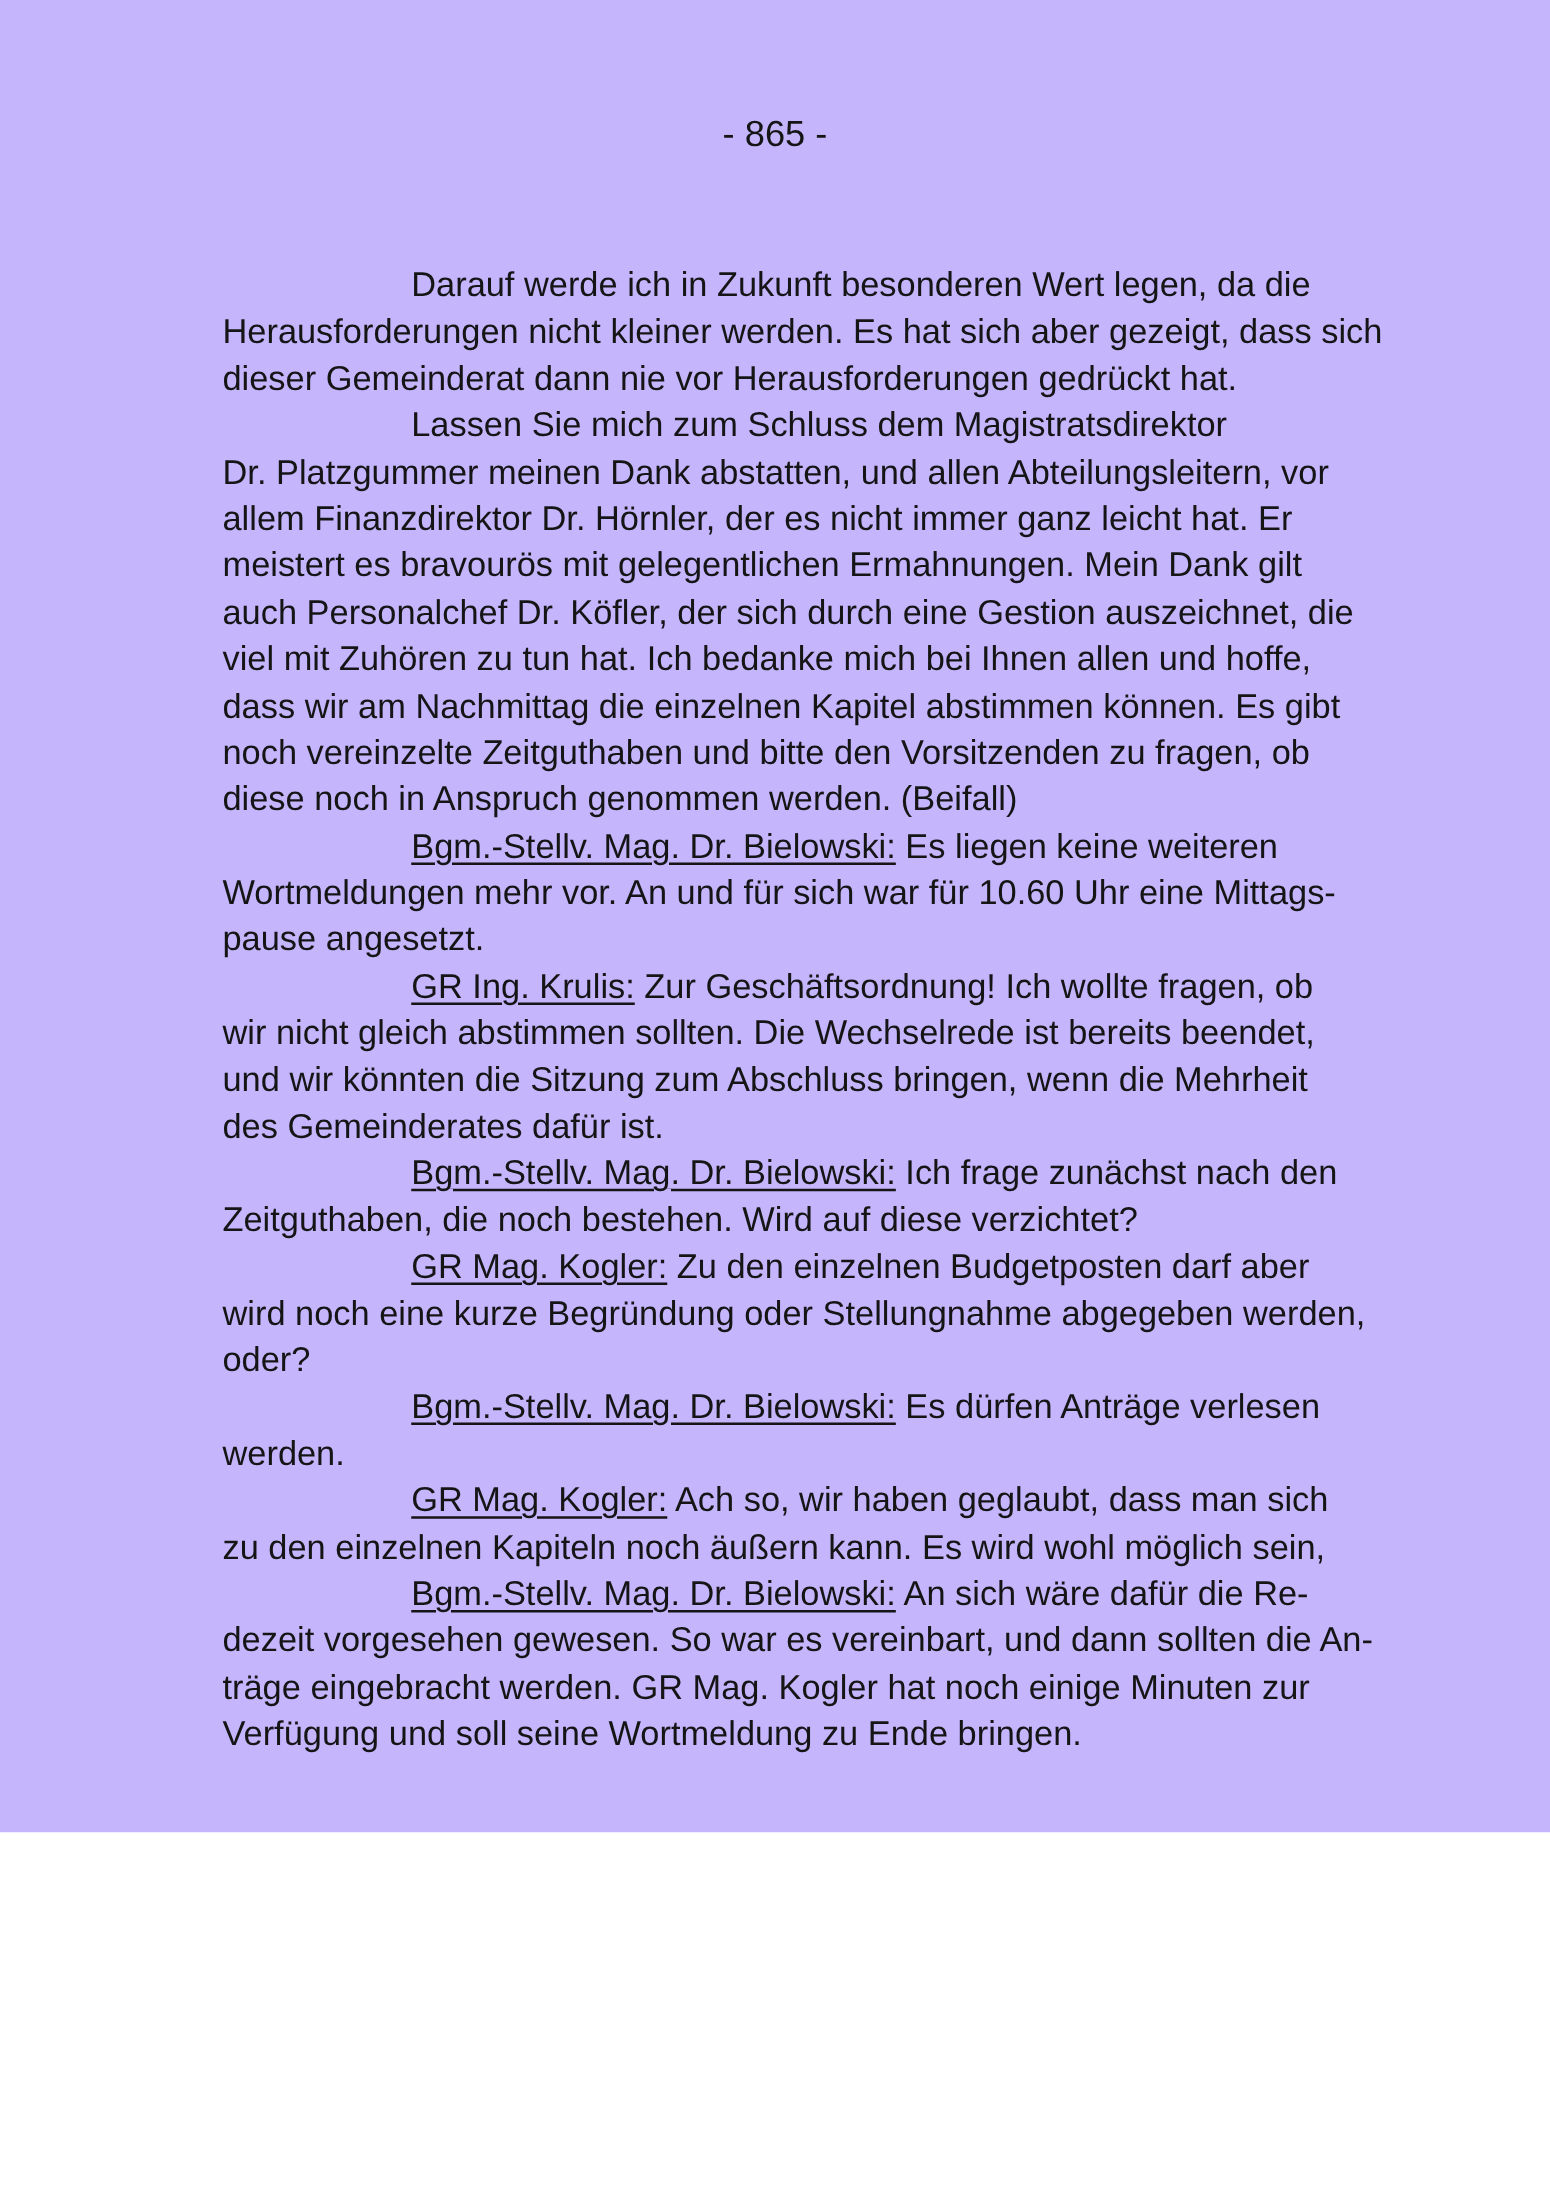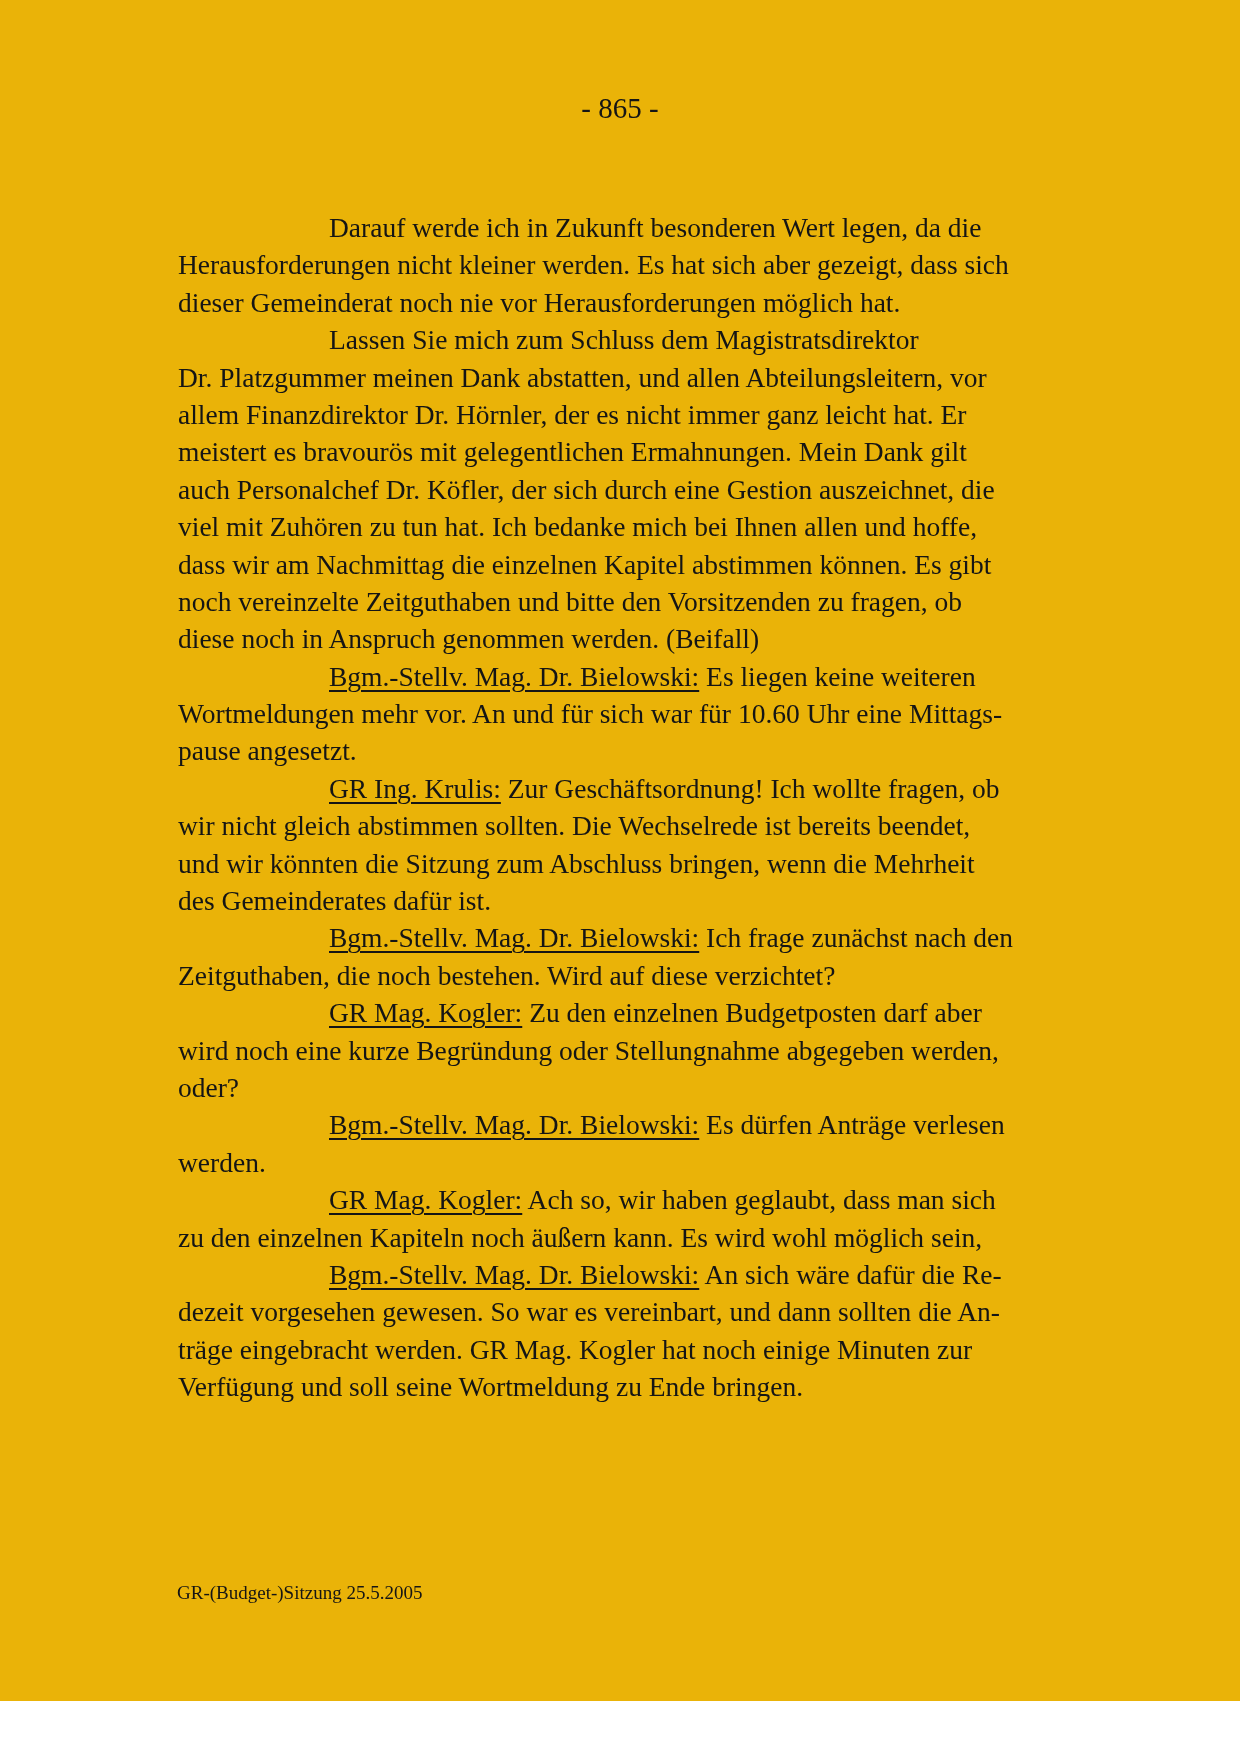--- a/index.html
+++ b/index.html
@@ -3,24 +3,24 @@
 <meta charset="utf-8">
 <style>
   html, body {
     margin: 0;
     padding: 0;
     background: #ffffff;
   }
   .page {
     position: relative;
     width: 1240px;
-    height: 1701px;
-    background: #eab308;
+    height: 1466px;
+    background: #c4b5fd;
     color: #151515;
-    font-family: Liberation Serif, serif;
+    font-family: Liberation Sans, sans-serif;
     overflow: hidden;
   }
   .page-number {
     position: absolute;
     top: 93px;
     left: 0;
     width: 100%;
     text-align: center;
     font-size: 29px;
     line-height: 1.1;
@@ -58,21 +58,21 @@
 </head>
 <body>
 
 <div class="page">
 
   <div class="page-number">- 865 -</div>
 
   <div class="body-text">
     <div class="line indent"><span>Darauf werde ich in Zukunft besonderen Wert legen, da die</span></div>
     <div class="line"><span>Herausforderungen nicht kleiner werden. Es hat sich aber gezeigt, dass sich</span></div>
-    <div class="line"><span>dieser Gemeinderat noch nie vor Herausforderungen möglich hat.</span></div>
+    <div class="line"><span>dieser Gemeinderat dann nie vor Herausforderungen gedrückt hat.</span></div>
     <div class="line indent"><span>Lassen Sie mich zum Schluss dem Magistratsdirektor</span></div>
     <div class="line"><span>Dr. Platzgummer meinen Dank abstatten, und allen Abteilungsleitern, vor</span></div>
     <div class="line"><span>allem Finanzdirektor Dr. Hörnler, der es nicht immer ganz leicht hat. Er</span></div>
     <div class="line"><span>meistert es bravourös mit gelegentlichen Ermahnungen. Mein Dank gilt</span></div>
     <div class="line"><span>auch Personalchef Dr. Köfler, der sich durch eine Gestion auszeichnet, die</span></div>
     <div class="line"><span>viel mit Zuhören zu tun hat. Ich bedanke mich bei Ihnen allen und hoffe,</span></div>
     <div class="line"><span>dass wir am Nachmittag die einzelnen Kapitel abstimmen können. Es gibt</span></div>
     <div class="line"><span>noch vereinzelte Zeitguthaben und bitte den Vorsitzenden zu fragen, ob</span></div>
     <div class="line"><span>diese noch in Anspruch genommen werden. (Beifall)</span></div>
     <div class="line indent"><span class="speaker">Bgm.-Stellv. Mag. Dr. Bielowski:</span><span> Es liegen keine weiteren</span></div>

